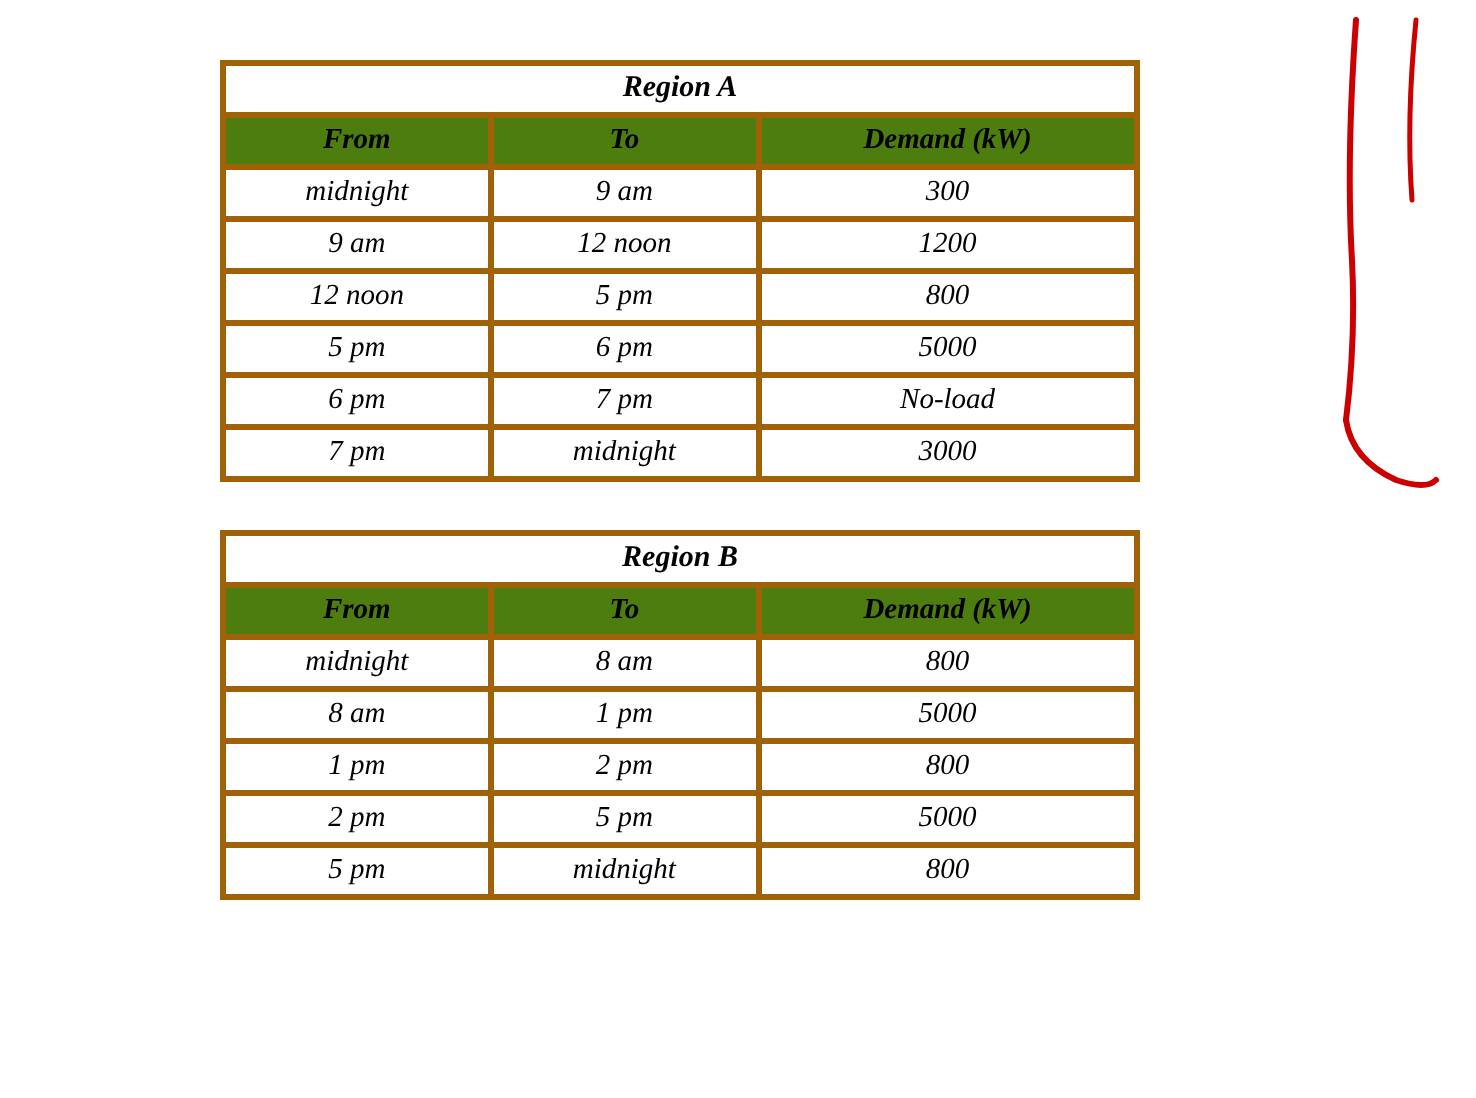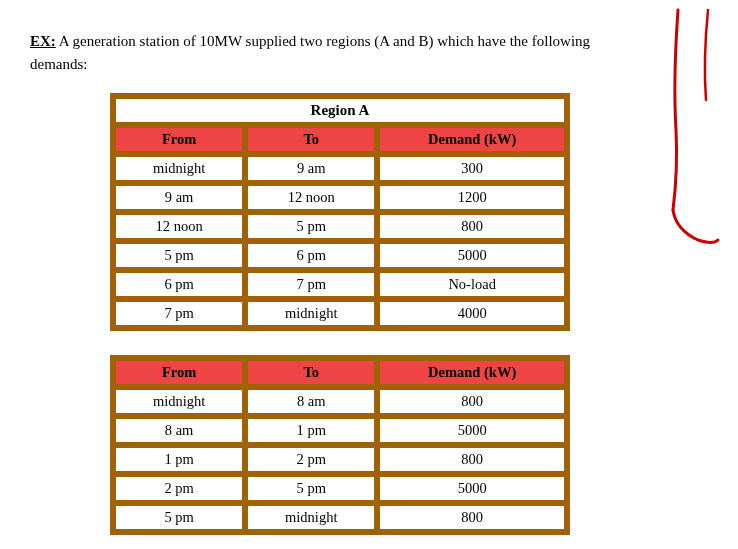--- a/index.html
+++ b/index.html
@@ -33,46 +33,44 @@
       font-weight: bold;
       font-size: 15px;
       margin-bottom: 0;
     }
     table {
       border-collapse: collapse;
       width: 460px;
       margin: 0 auto;
     }
     th, td {
-      border: 6px solid #a16207;
+      border: 3px solid #a16207;
       padding: 3px 12px;
       text-align: center;
       font-size: 14.5px;
+      font-style: italic;
     }
     th {
       font-weight: bold;
-      background: #ef4444;
+      background: #4d7c0f;
     }
     
     .red-mark {
       position: absolute;
       top: 0;
       right: 0;
       width: 120px;
       height: 260px;
       pointer-events: none;
     }
   </style>
 </head>
 <body>
 
 <div class="main-content">
-  <p class="intro-text">
-    <strong>EX:</strong><span> A generation station of 10MW supplied two regions (A and B) which have the following demands:</span>
-  </p>
 
   <div class="table-section">
     <table>
       <thead>
         <tr>
           <td colspan="3" class="table-title">Region A</td>
         </tr>
         <tr>
           <th>From</th>
           <th>To</th>
@@ -101,29 +99,32 @@
             <td>5000</td>
           </tr>
           <tr>
             <td>6 pm</td>
             <td>7 pm</td>
             <td>No-load</td>
           </tr>
           <tr>
             <td>7 pm</td>
             <td>midnight</td>
-            <td>4000</td>
+            <td>3000</td>
           </tr>
         </tbody>
     </table>
   </div>
 
   <div class="table-section">
     <table>
       <thead>
+        <tr>
+          <td colspan="3" class="table-title">Region B</td>
+        </tr>
         <tr>
           <th>From</th>
           <th>To</th>
           <th>Demand (kW)</th>
         </tr>
       </thead>
       <tbody id="region-b-body">
       <tr>
             <td>midnight</td>
             <td>8 am</td>

